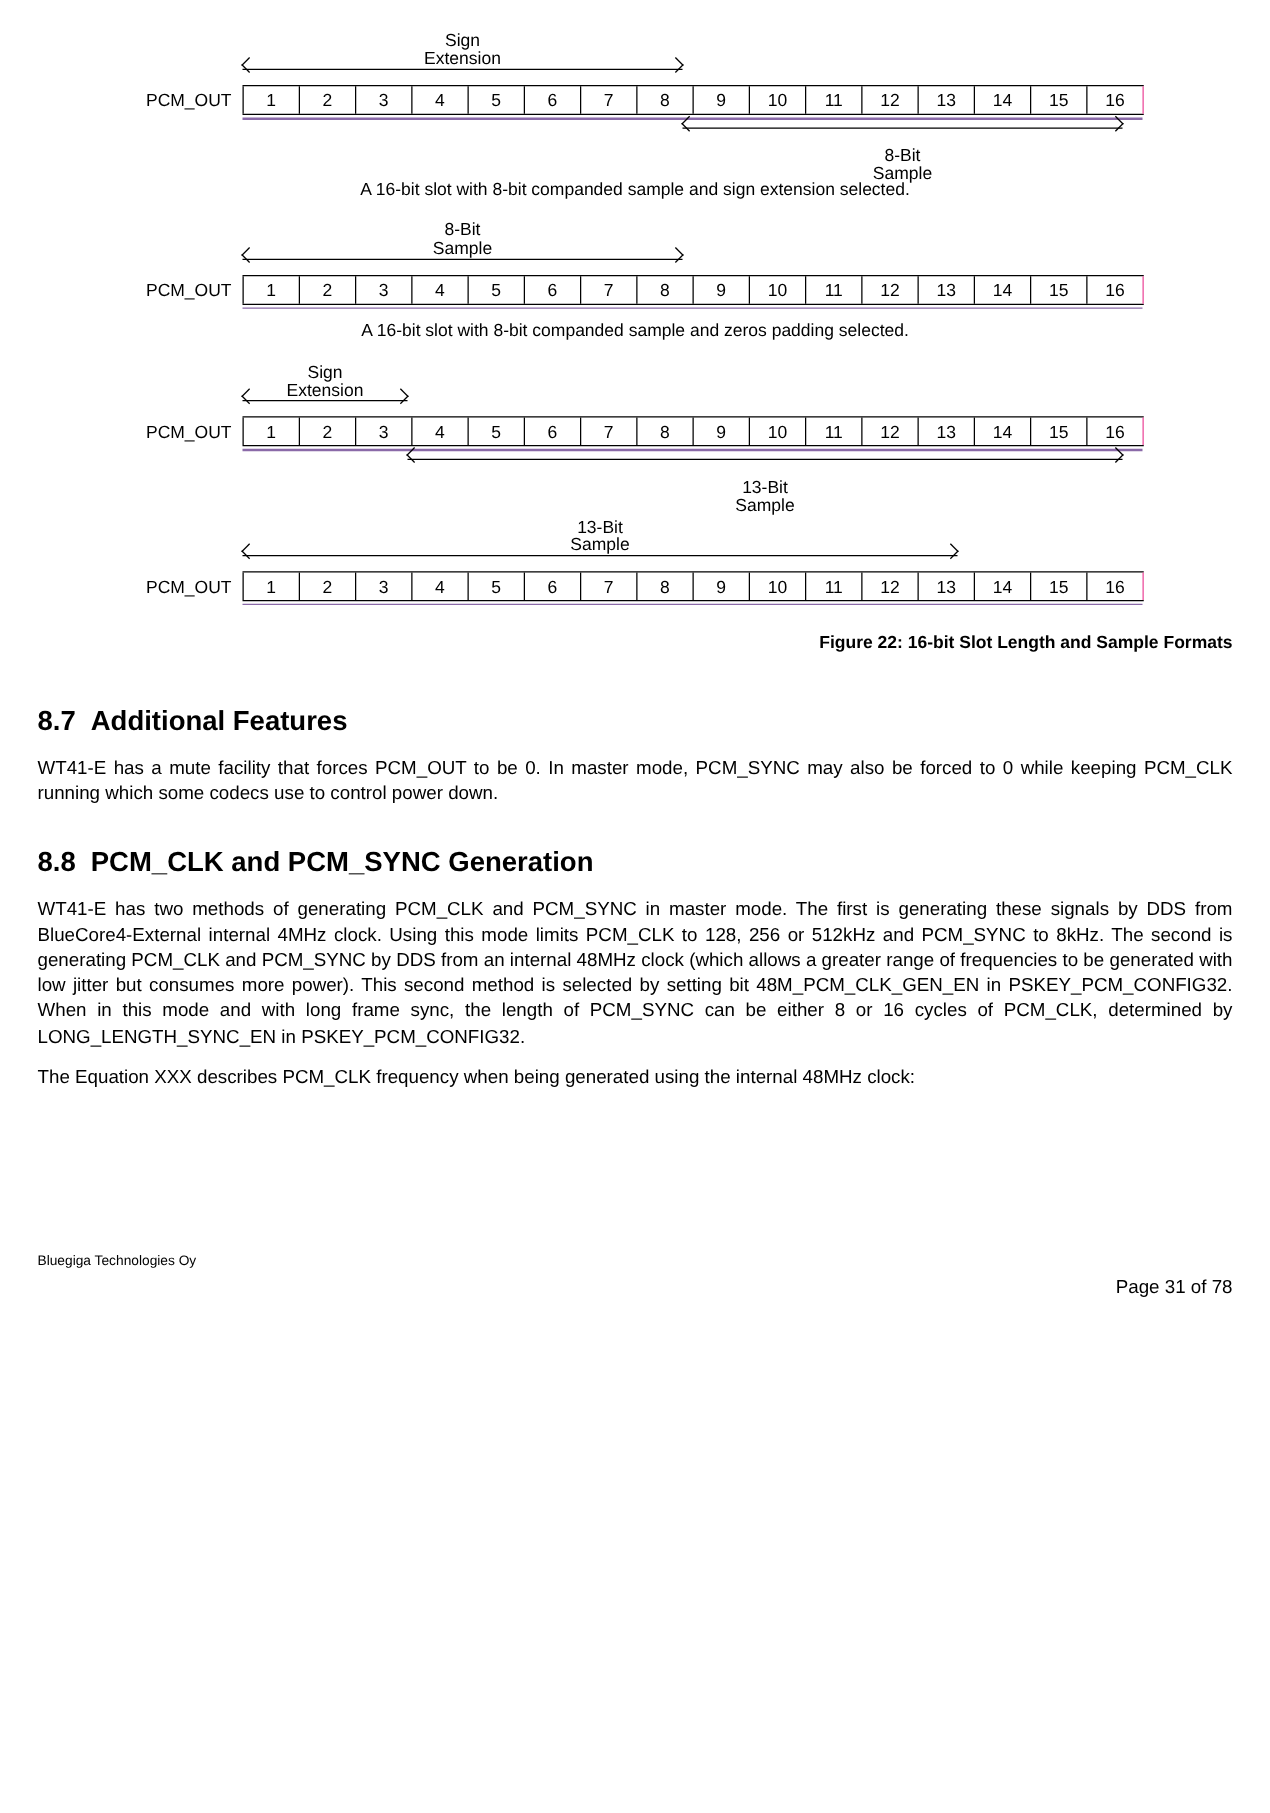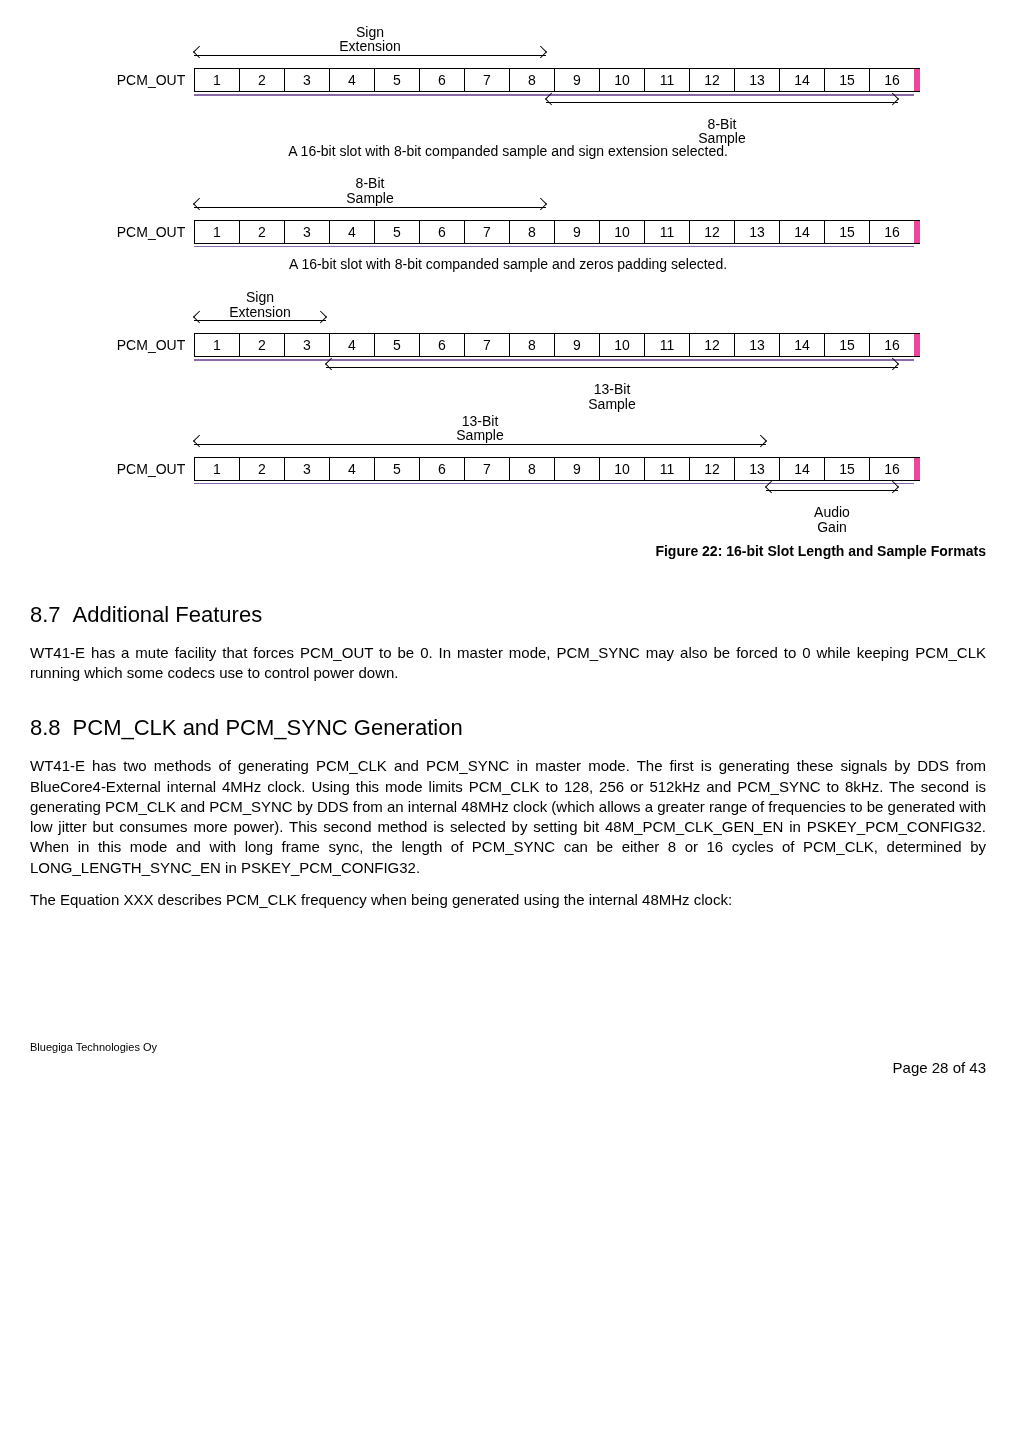--- a/index.html
+++ b/index.html
@@ -77,21 +77,21 @@
     border-bottom: 1px solid #000;
   }
   .slot {
     width: 44px;
     height: 22px;
     border-left: 1px solid #000;
     text-align: center;
     font-size: 14px;
     line-height: 22px;
   }
-  .slot:last-child { border-right: 6px solid #ec4899; }
+  .slot:last-child { border-right: 1px solid #ec4899; }
   .trail {
     width: 12px;
     display: flex;
     flex-direction: column;
     justify-content: space-between;
     height: 24px;
     margin-left: 2px;
   }
   .trail span {
     height: 1px;
@@ -112,21 +112,21 @@
     margin: 8px 0 22px 0;
   }
   .figure-title {
     text-align: right;
     font-weight: bold;
     font-size: 14px;
     margin: 6px 0 40px 0;
   }
   h2 {
     font-size: 22px;
-    font-weight: normal;
+    font-weight: bold;
     margin: 30px 0 14px 0;
   }
   .sec-num { margin-right: 12px; }
   p.body {
     text-align: justify;
     margin: 0 0 12px 0;
     line-height: 1.35;
   }
   .footer {
     margin-top: 130px;
@@ -285,34 +285,29 @@
         <div class="slot">15</div>
         <div class="slot">16</div>
       </div>
     <div class="trail">
         <span></span>
         <span></span>
         <span></span>
       </div>
   </div>
   <div class="purple-line"></div>
-  <div class="bracket-row">
-    <div class="bracket bottom-label" style="left:658px; width:132px;">
-      <div class="bracket-text below" style="left:50%; transform:translateX(-50%);">Audio<br>Gain</div>
-    </div>
-  </div>
 </div>
 
 <div class="figure-title">Figure 22: 16-bit Slot Length and Sample Formats</div>
 
 <h2>
   <span class="sec-num">8.7</span><span>Additional Features</span>
 </h2>
 <p class="body">WT41-E has a mute facility that forces PCM_OUT to be 0. In master mode, PCM_SYNC may also be forced to 0 while keeping PCM_CLK running which some codecs use to control power down.</p>
 
 <h2>
   <span class="sec-num">8.8</span><span>PCM_CLK and PCM_SYNC Generation</span>
 </h2>
 <p class="body">WT41-E has two methods of generating PCM_CLK and PCM_SYNC in master mode. The first is generating these signals by DDS from BlueCore4-External internal 4MHz clock. Using this mode limits PCM_CLK to 128, 256 or 512kHz and PCM_SYNC to 8kHz. The second is generating PCM_CLK and PCM_SYNC by DDS from an internal 48MHz clock (which allows a greater range of frequencies to be generated with low jitter but consumes more power). This second method is selected by setting bit 48M_PCM_CLK_GEN_EN in PSKEY_PCM_CONFIG32. When in this mode and with long frame sync, the length of PCM_SYNC can be either 8 or 16 cycles of PCM_CLK, determined by LONG_LENGTH_SYNC_EN in PSKEY_PCM_CONFIG32.</p>
 <p class="body">The Equation XXX describes PCM_CLK frequency when being generated using the internal 48MHz clock:</p>
 
 <div class="footer">Bluegiga Technologies Oy</div>
-<div class="page-num">Page 28 of 43</div>
+<div class="page-num">Page 31 of 78</div>
 
 </body></html>

